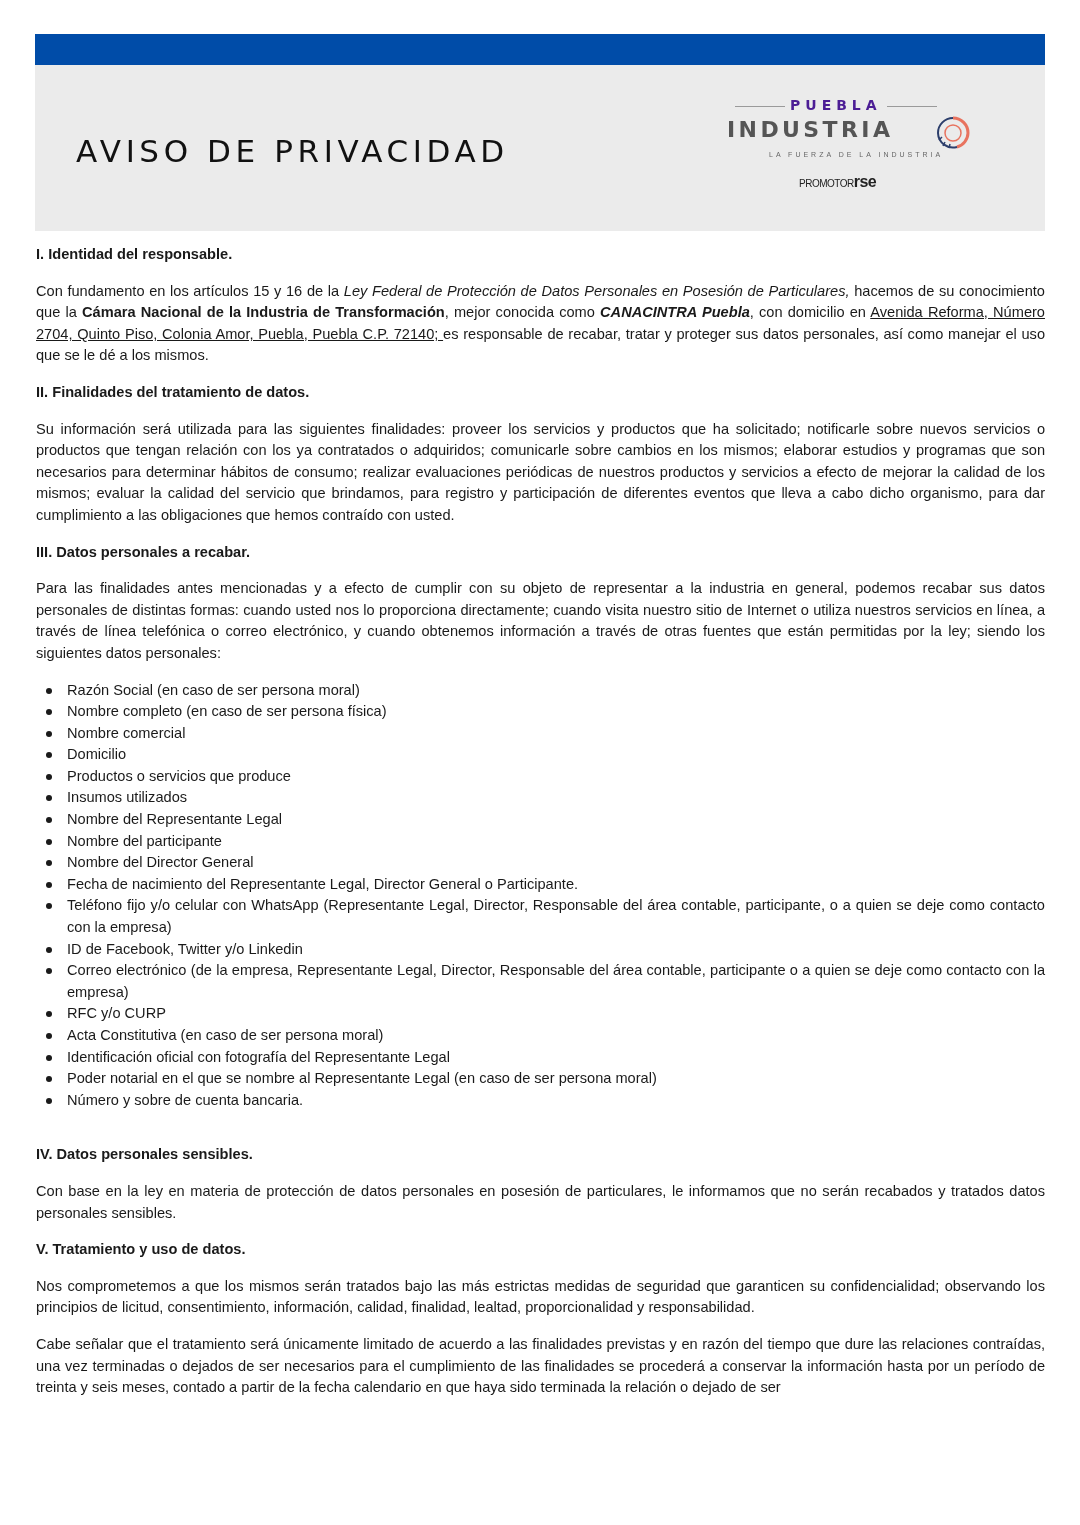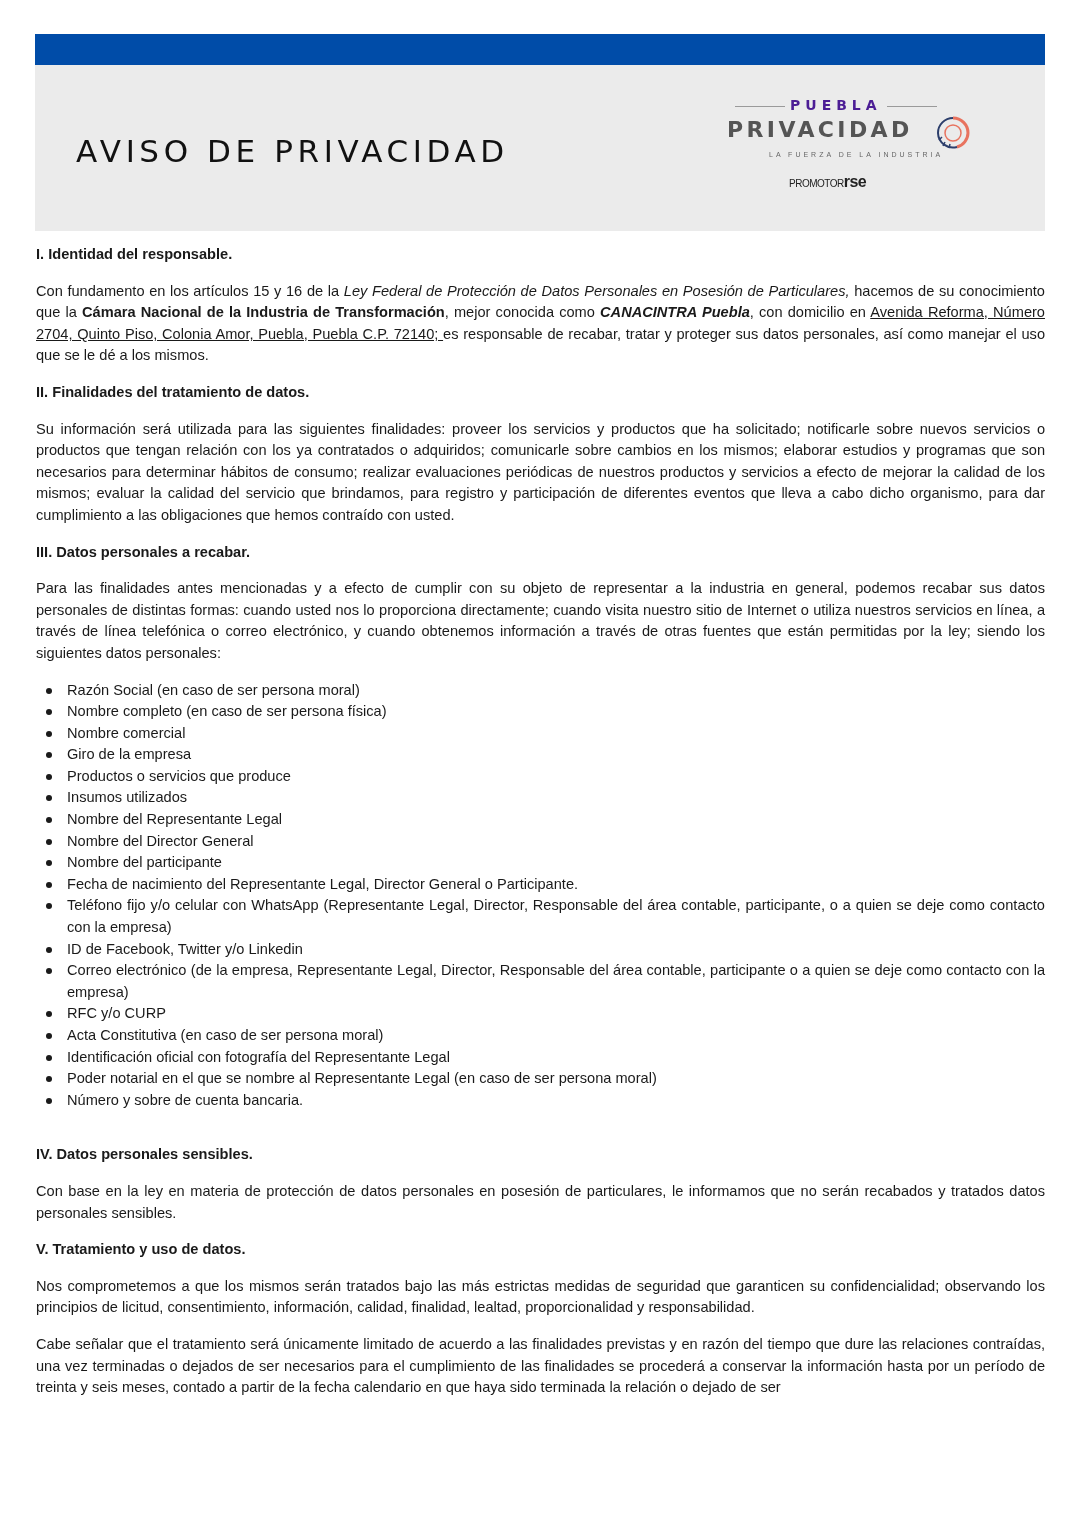--- a/index.html
+++ b/index.html
@@ -10,41 +10,41 @@
   .title { position: absolute; left: 41px; top: 68px; font-size: 31px; letter-spacing: 4.6px;
            font-family: "DejaVu Sans", sans-serif; font-weight: 400; color: #111; margin: 0; }
   .logo { position: absolute; left: 690px; top: 30px; width: 250px; height: 110px; }
   .logo-line { position: absolute; top: 11px; height: 1px; background: #9a9a9a; }
   .logo-puebla { position: absolute; left: 65px; top: 2px; font-size: 14px; font-weight: 700; letter-spacing: 5px;
                  color: #4c1d95; font-family: "DejaVu Sans", sans-serif; }
   .logo-canacintra { position: absolute; left: 2px; top: 22px; font-size: 22px; font-weight: 700; letter-spacing: 3.4px;
                      color: #555; font-family: "DejaVu Sans", sans-serif; }
   .logo-tagline { position: absolute; left: 44px; top: 56px; font-size: 7px; letter-spacing: 3px; color: #666; }
   .logo-gear { position: absolute; left: 210px; top: 20px; width: 36px; height: 36px; }
-  .promotor { position: absolute; left: 64px; top: 78px; font-size: 10px; color: #222; letter-spacing: -0.5px; text-align: right; }
+  .promotor { position: absolute; left: 74px; top: 78px; font-size: 10px; color: #222; letter-spacing: -0.5px; text-align: right; }
   .promotor b { font-size: 16px; letter-spacing: -0.5px; }
   .content { position: absolute; left: 36px; top: 244px; width: 1009px; font-size: 14.6px; line-height: 21.6px; }
   .content h2 { font-size: 14.6px; font-weight: 700; margin: 0 0 15px 0; line-height: 21.6px; }
   .content p { margin: 0 0 15px 0; text-align: justify; }
   .u { text-decoration: underline; }
   ul { list-style: none; margin: 0 0 33px 0; padding: 0; }
   ul li { position: relative; padding-left: 31px; text-align: justify; line-height: 21.6px; }
   ul li .bullet { position: absolute; left: 10px; top: 8px; width: 6px; height: 6px; border-radius: 50%; background: #1a1a1a; }
 </style>
 </head>
 <body>
 
 <div class="top-bar"></div>
 <div class="header">
   <h1 class="title">AVISO DE PRIVACIDAD</h1>
   <div class="logo">
     <div class="logo-line" style="left:10px;width:50px;"></div>
     <div class="logo-puebla">PUEBLA</div>
     <div class="logo-line" style="left:162px;width:50px;"></div>
-    <div class="logo-canacintra">PRIVACIDAD</div>
+    <div class="logo-canacintra">INDUSTRIA</div>
     <svg class="logo-gear" viewBox="0 0 36 36">
       <path d="M18 3 A15 15 0 0 1 33 18 A15 15 0 0 1 22 32" fill="none" stroke="#e8735f" stroke-width="3"></path>
       <path d="M22 32 A15 15 0 0 1 3 18 A15 15 0 0 1 18 3" fill="none" stroke="#2c3e6b" stroke-width="2"></path>
       <circle cx="18" cy="18" r="8" fill="none" stroke="#e8735f" stroke-width="1.5"></circle>
       <path d="M7 22 L4 25 M10 27 L8 31 M15 29 L14 33" stroke="#2c3e6b" stroke-width="1.5"></path>
     </svg>
     <div class="logo-tagline">LA FUERZA DE LA INDUSTRIA</div>
     <div class="promotor">
       <span>PROMOTOR</span><b>rse</b>
     </div>
@@ -62,26 +62,26 @@
     <p>Su información será utilizada para las siguientes finalidades: proveer los servicios y productos que ha solicitado; notificarle sobre nuevos servicios o productos que tengan relación con los ya contratados o adquiridos; comunicarle sobre cambios en los mismos; elaborar estudios y programas que son necesarios para determinar hábitos de consumo; realizar evaluaciones periódicas de nuestros productos y servicios a efecto de mejorar la calidad de los mismos; evaluar la calidad del servicio que brindamos, para registro y participación de diferentes eventos que lleva a cabo dicho organismo, para dar cumplimiento a las obligaciones que hemos contraído con usted.</p>
   </section>
 
   <section>
     <h2>III. Datos personales a recabar.</h2>
     <p>Para las finalidades antes mencionadas y a efecto de cumplir con su objeto de representar a la industria en general, podemos recabar sus datos personales de distintas formas: cuando usted nos lo proporciona directamente; cuando visita nuestro sitio de Internet o utiliza nuestros servicios en línea, a través de línea telefónica o correo electrónico, y cuando obtenemos información a través de otras fuentes que están permitidas por la ley; siendo los siguientes datos personales:</p>
     <ul id="data-list">
         <li><span class="bullet"></span><span>Razón Social (en caso de ser persona moral)</span></li>
         <li><span class="bullet"></span><span>Nombre completo (en caso de ser persona física)</span></li>
         <li><span class="bullet"></span><span>Nombre comercial</span></li>
-        <li><span class="bullet"></span><span>Giro de la empresa</span></li>
+        <li><span class="bullet"></span><span>Domicilio</span></li>
         <li><span class="bullet"></span><span>Productos o servicios que produce</span></li>
         <li><span class="bullet"></span><span>Insumos utilizados</span></li>
         <li><span class="bullet"></span><span>Nombre del Representante Legal</span></li>
+        <li><span class="bullet"></span><span>Nombre del participante</span></li>
         <li><span class="bullet"></span><span>Nombre del Director General</span></li>
-        <li><span class="bullet"></span><span>Nombre del participante</span></li>
         <li><span class="bullet"></span><span>Fecha de nacimiento del Representante Legal, Director General o Participante.</span></li>
         <li><span class="bullet"></span><span>Teléfono fijo y/o celular con WhatsApp (Representante Legal, Director, Responsable del área contable, participante, o a quien se deje como contacto con la empresa)</span></li>
         <li><span class="bullet"></span><span>ID de Facebook, Twitter y/o Linkedin</span></li>
         <li><span class="bullet"></span><span>Correo electrónico (de la empresa, Representante Legal, Director, Responsable del área contable, participante o a quien se deje como contacto con la empresa)</span></li>
         <li><span class="bullet"></span><span>RFC y/o CURP</span></li>
         <li><span class="bullet"></span><span>Acta Constitutiva (en caso de ser persona moral)</span></li>
         <li><span class="bullet"></span><span>Identificación oficial con fotografía del Representante Legal</span></li>
         <li><span class="bullet"></span><span>Poder notarial en el que se nombre al Representante Legal (en caso de ser persona moral)</span></li>
         <li><span class="bullet"></span><span>Número y sobre de cuenta bancaria.</span></li>
       </ul>

